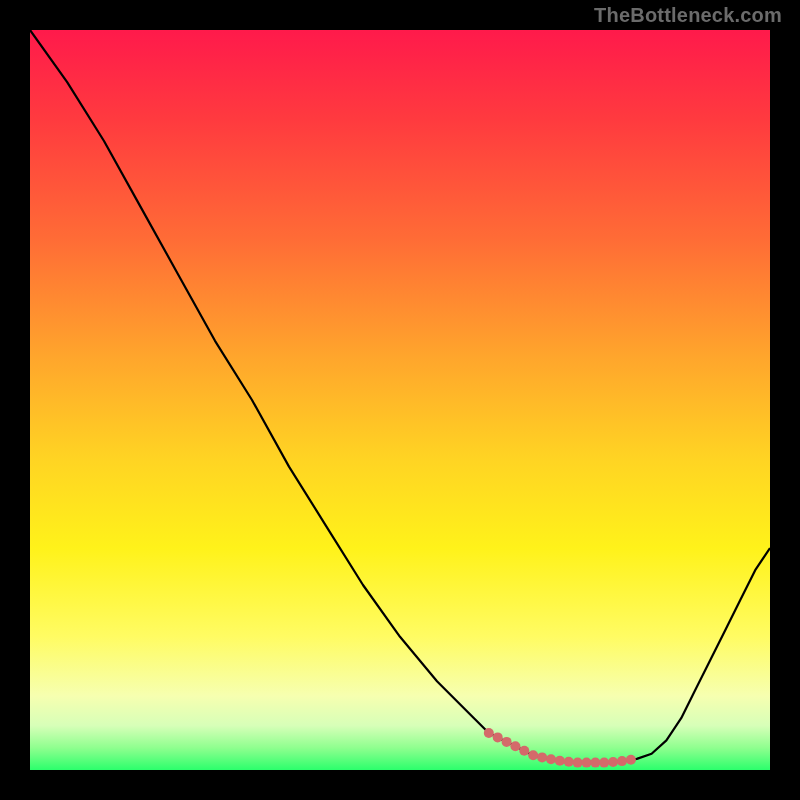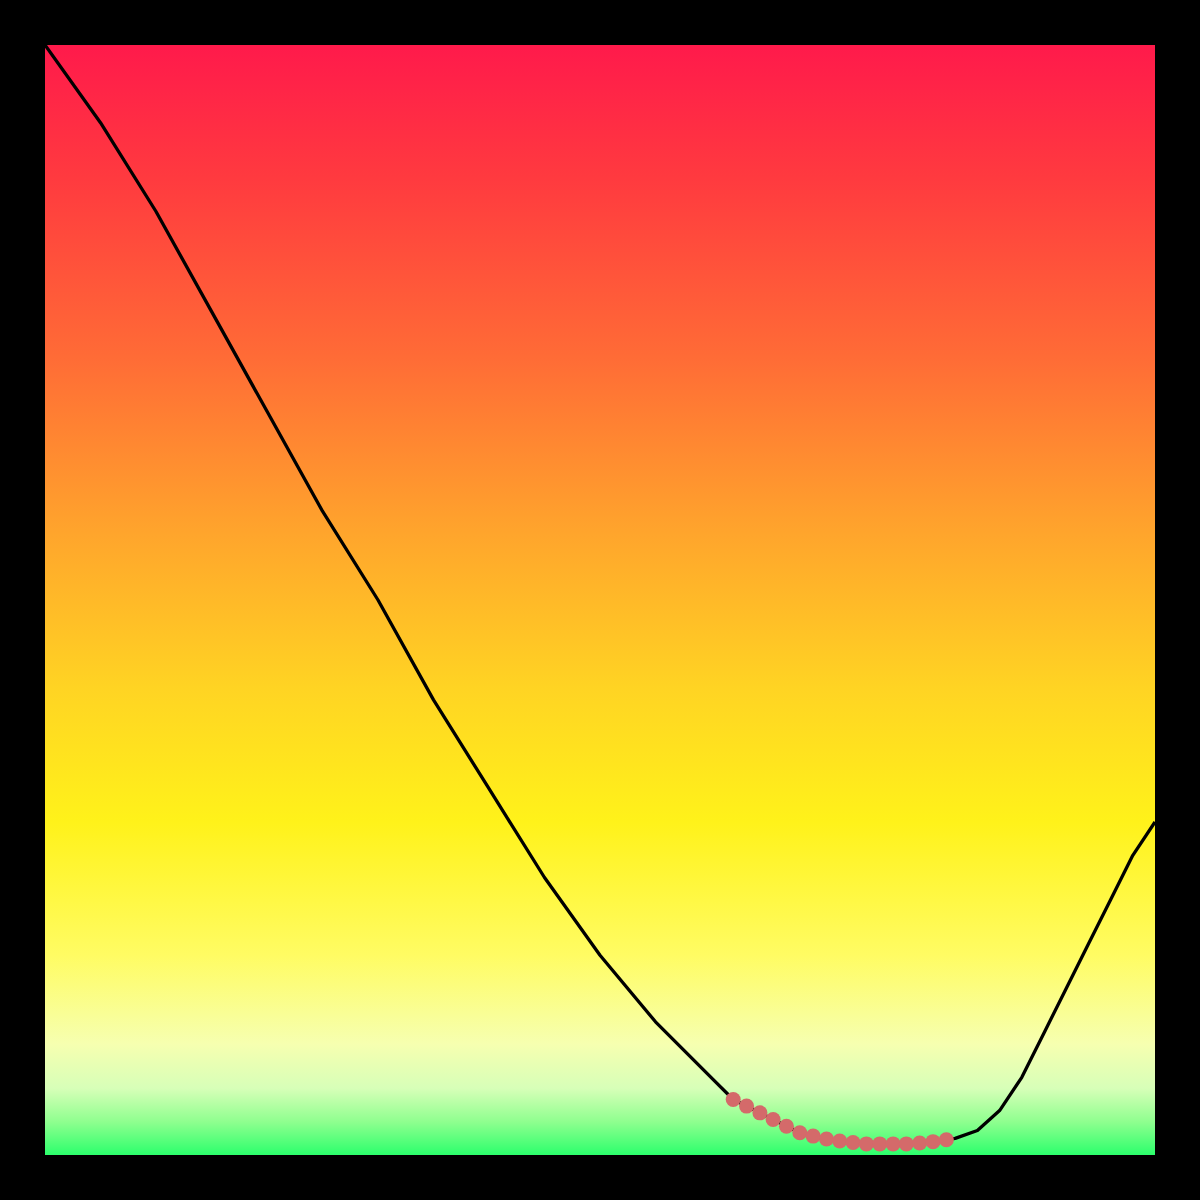--- a/index.html
+++ b/index.html
@@ -55,20 +55,21 @@
     position: absolute;
     left: 0; top: 0;
     width: 740px;
     height: 740px;
   }
 </style>
 </head>
 <body>
 
 <div class="wrap">
+  <div class="watermark">TheBottleneck.com</div>
   <div class="plot">
     <div class="gradient"></div>
     <svg class="overlay" viewBox="0 0 740 740" preserveAspectRatio="none">
       <path d="M0.0 0.0 L37.0 51.8 L74.0 111.0 L111.0 177.6 L148.0 244.2 L185.0 310.8 L222.0 370.0 L259.0 436.6 L296.0 495.8 L333.0 555.0 L370.0 606.8 L407.0 651.2 L444.0 688.2 L458.8 703.0 L473.6 710.4 L488.4 717.8 L503.2 725.2 L518.0 728.9 L532.8 731.1 L547.6 732.6 L562.4 732.6 L577.2 732.6 L592.0 731.1 L606.8 728.9 L621.6 723.7 L636.4 710.4 L651.2 688.2 L666.0 658.6 L680.8 629.0 L695.6 599.4 L710.4 569.8 L725.2 540.2 L740.0 518.0 " id="curve-path" fill="none" stroke="#000000" stroke-width="2.2" stroke-linejoin="round"></path>
       <g id="dots">
           <circle cx="458.8" cy="703.0" r="5" fill="#d46a6a"></circle>
           <circle cx="467.7" cy="707.4" r="5" fill="#d46a6a"></circle>
           <circle cx="476.6" cy="711.9" r="5" fill="#d46a6a"></circle>
           <circle cx="485.4" cy="716.3" r="5" fill="#d46a6a"></circle>
           <circle cx="494.3" cy="720.8" r="5" fill="#d46a6a"></circle>

